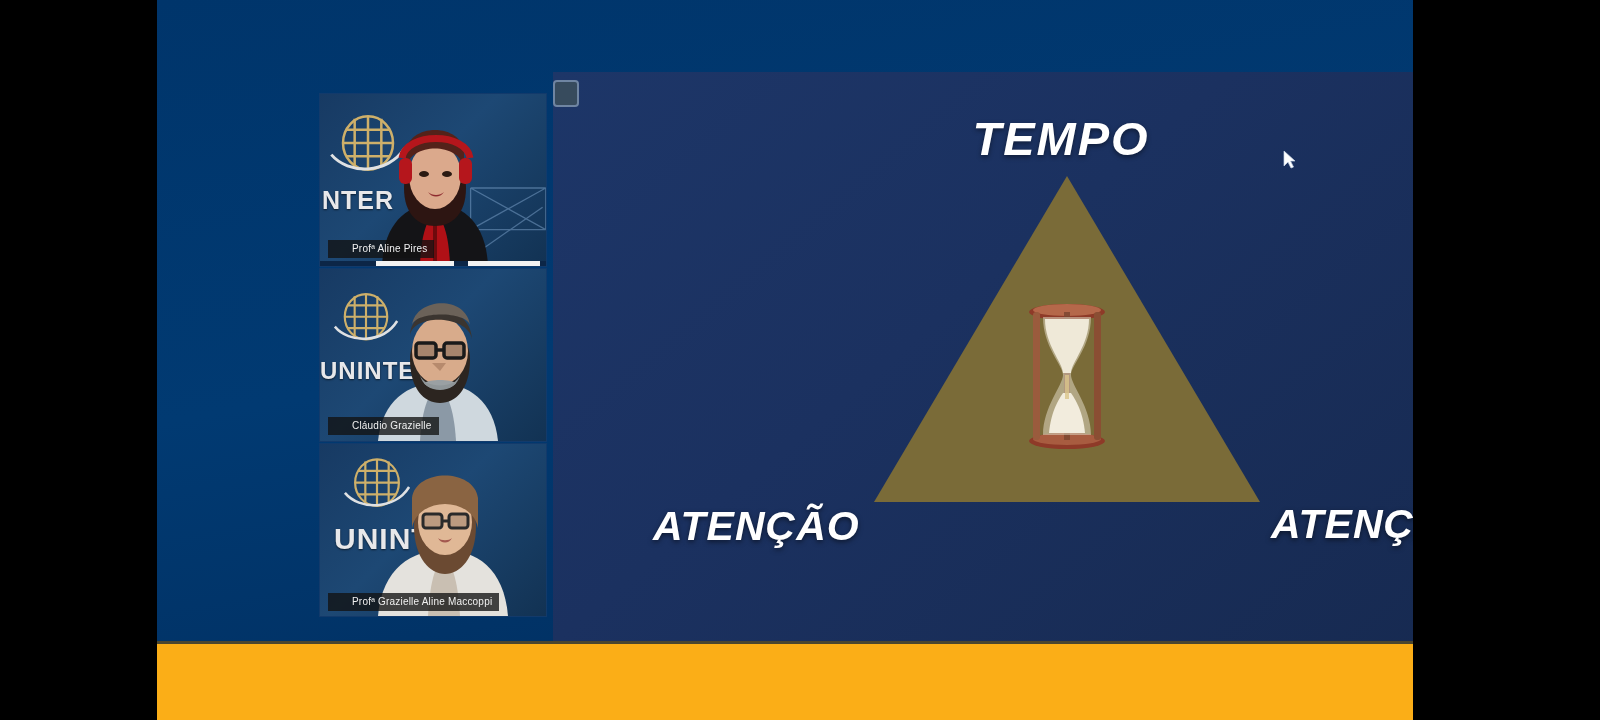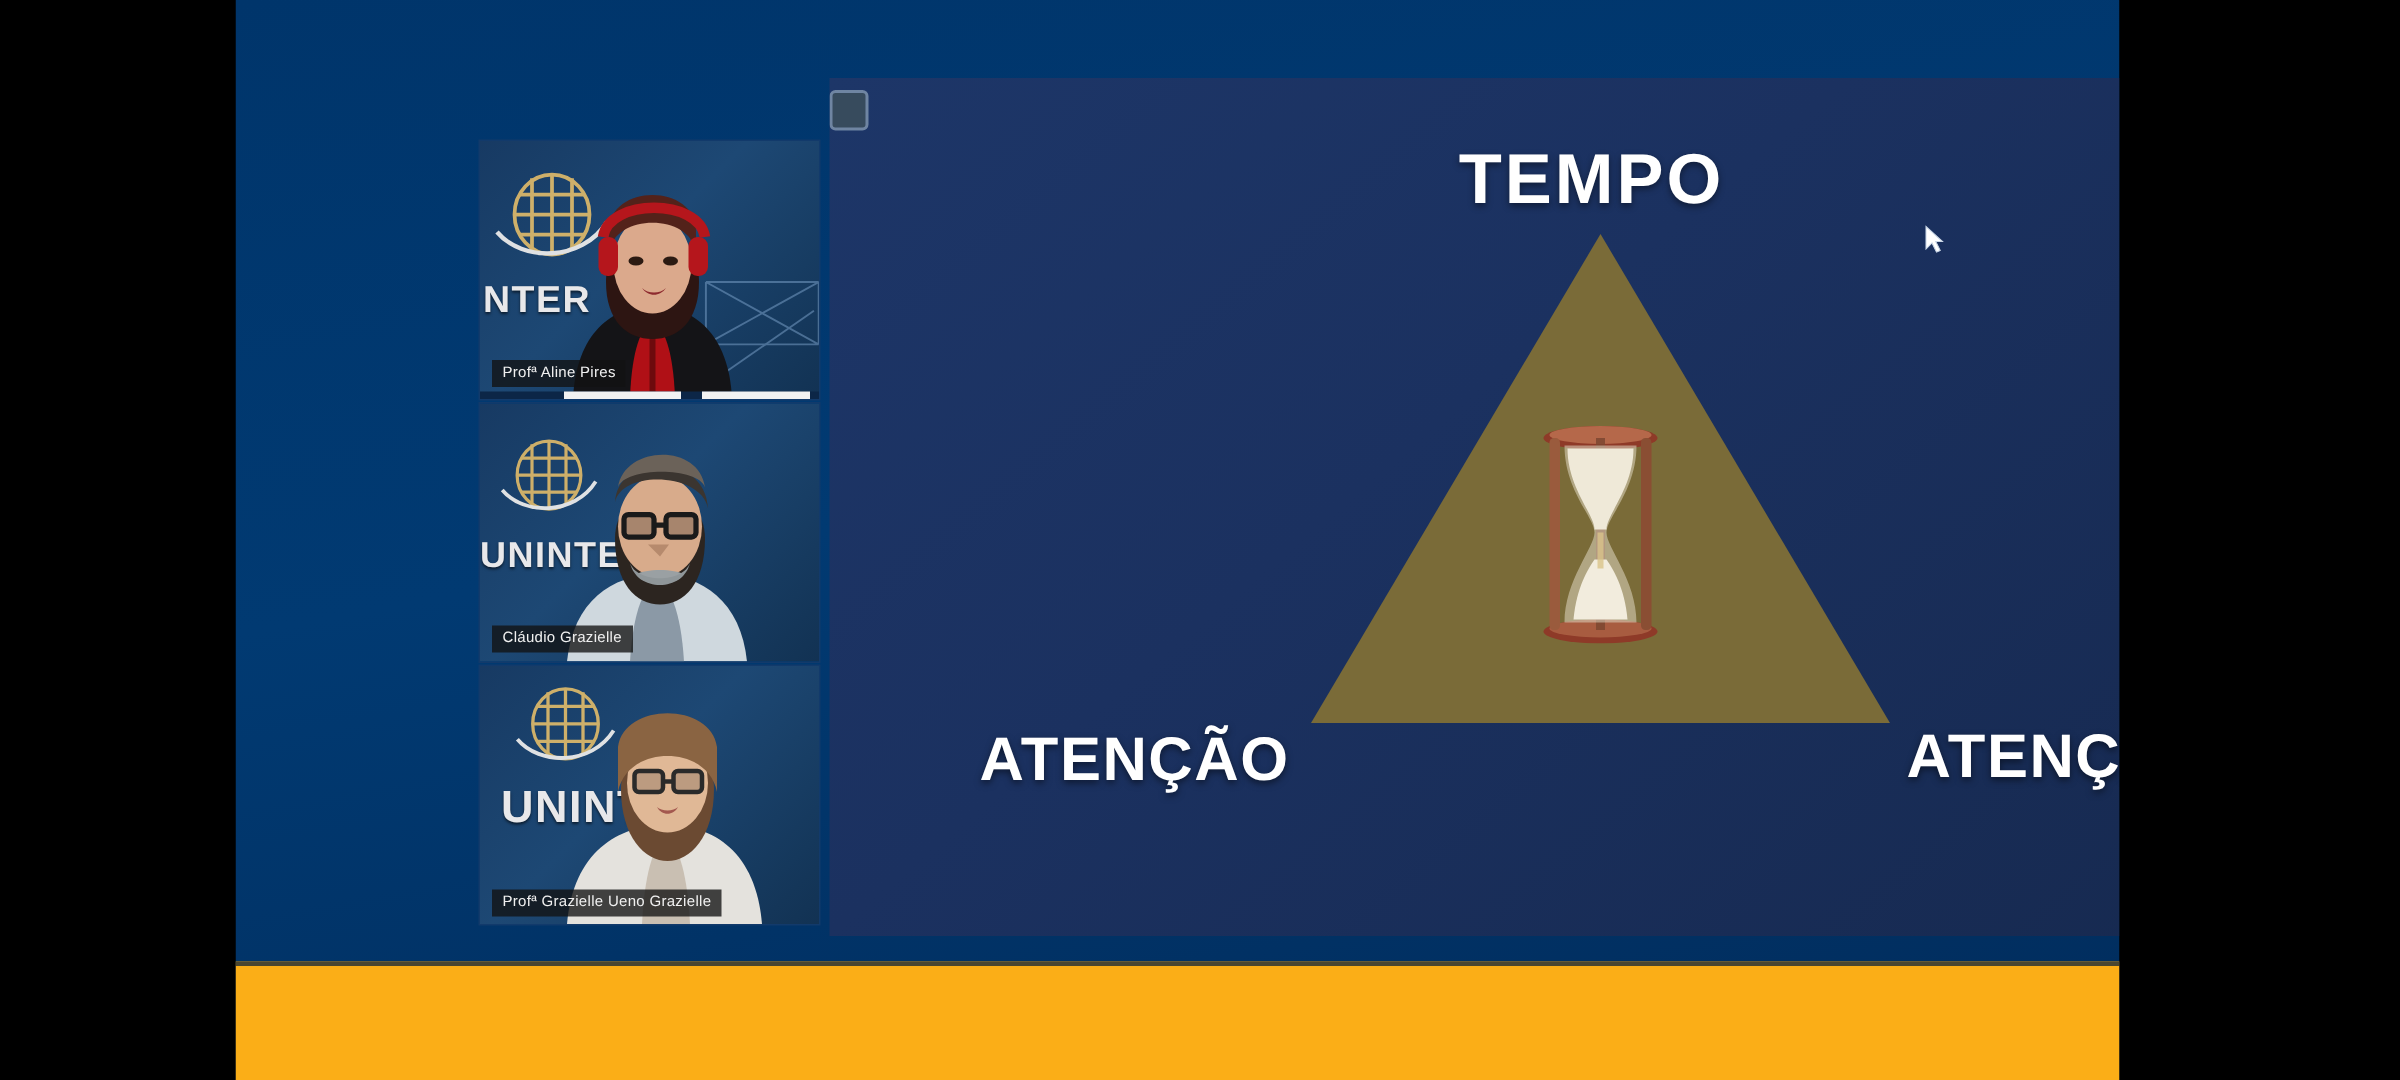--- a/index.html
+++ b/index.html
@@ -17,23 +17,24 @@
 
   
   .brand-bar{
     position:absolute; left:157px; top:641px; width:1256px; height:79px;
     background:#fbae17;
     border-top:3px solid #4a4630;
   }
 
   
   .slide-stage{
-    position:absolute; left:396px; top:52px; width:1016px; height:572px;
+    position:absolute; left:396px; top:72px; width:1016px; height:572px;
     background:linear-gradient(140deg,#1d3668 0%,#1b3160 40%,#16294f 100%);
     overflow:hidden;
+    font-style:italic;
   }
   .slide-corner-chip{
     position:absolute; left:0px; top:8px; width:26px; height:27px;
     background:#3c4f5c; border:2px solid #7e93ad; border-radius:4px;
     opacity:.85;
   }
   .slide-title{
     position:absolute; top:39px; left:0; width:100%;
     text-align:center; color:#fff; font-size:47px; font-weight:bold;
     letter-spacing:2px; text-shadow:0 2px 5px rgba(0,0,0,.45);
@@ -99,21 +100,21 @@
 
   
   .deco-lines{ position:absolute; right:-6px; top:86px; width:86px; height:80px; opacity:.5; }
 
   
   .person{ position:absolute; bottom:0; }
 
   .name-badge{
     position:absolute; left:8px; bottom:6px;
     background:rgba(18,18,18,.78);
-    color:#f0f0f0; font-size:10px; padding:3px 7px 4px 7px;
+    color:#f0f0f0; font-size:10px; padding:3px 7px 4px 24px;
     white-space:nowrap; letter-spacing:.2px;
   }
   .tile-1 .name-badge{ bottom:8px; }
   .tile-3 .name-badge{ bottom:5px; }
 
   .tile-progress{
     position:absolute; left:0; bottom:0; width:228px; height:5px;
     background:#0c2647;
   }
   .tile-progress i{ position:absolute; top:0; height:5px; background:#f2f2f2; display:block; }
@@ -236,21 +237,21 @@
           <path d="M92 56 C96 26 154 26 158 56 L158 86 C152 54 98 54 92 86 Z" fill="#8a6442"></path>
           <g stroke="#2a2a2a" stroke-width="3" fill="rgba(30,30,30,.18)">
             <rect x="103" y="72" width="19" height="14" rx="3"></rect>
             <rect x="129" y="72" width="19" height="14" rx="3"></rect>
             <path d="M122 79 h7"></path>
           </g>
           <path d="M118 96 C121 99 129 99 132 96 C129 102 121 102 118 96 Z" fill="#a3584f"></path>
         </g>
       </svg>
 
-      <div class="name-badge">Profª Grazielle Ueno Grazielle</div>
+      <div class="name-badge">Profª Grazielle Aline Maccoppi</div>
     </div>
 
     <div class="control-strip">
       <div class="ctl" style="top:4px;">
         <svg width="18" height="18" viewBox="0 0 18 18">
           <path d="M4 2 L15 9 L4 16 Z" fill="#9fb0c9"></path>
         </svg>
       </div>
       <div class="ctl" style="top:43px;">
         <svg width="18" height="18" viewBox="0 0 18 18">

